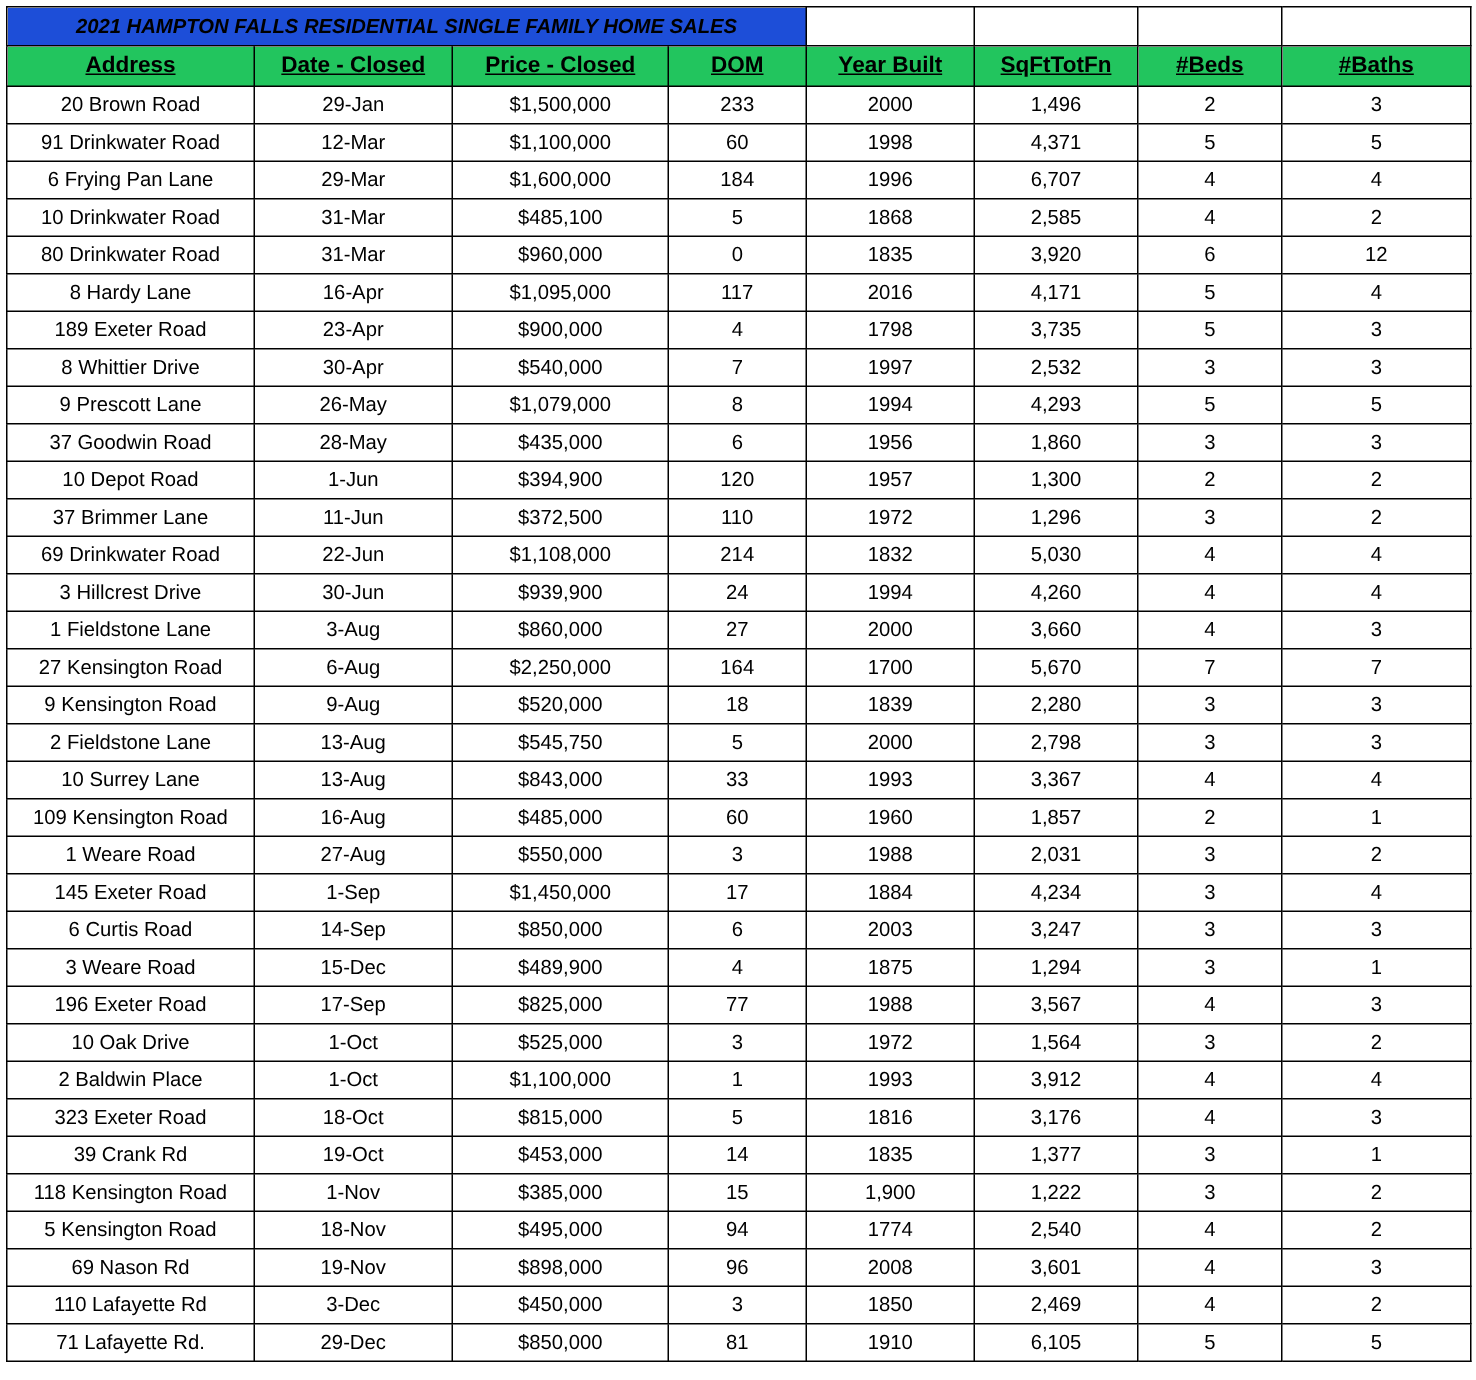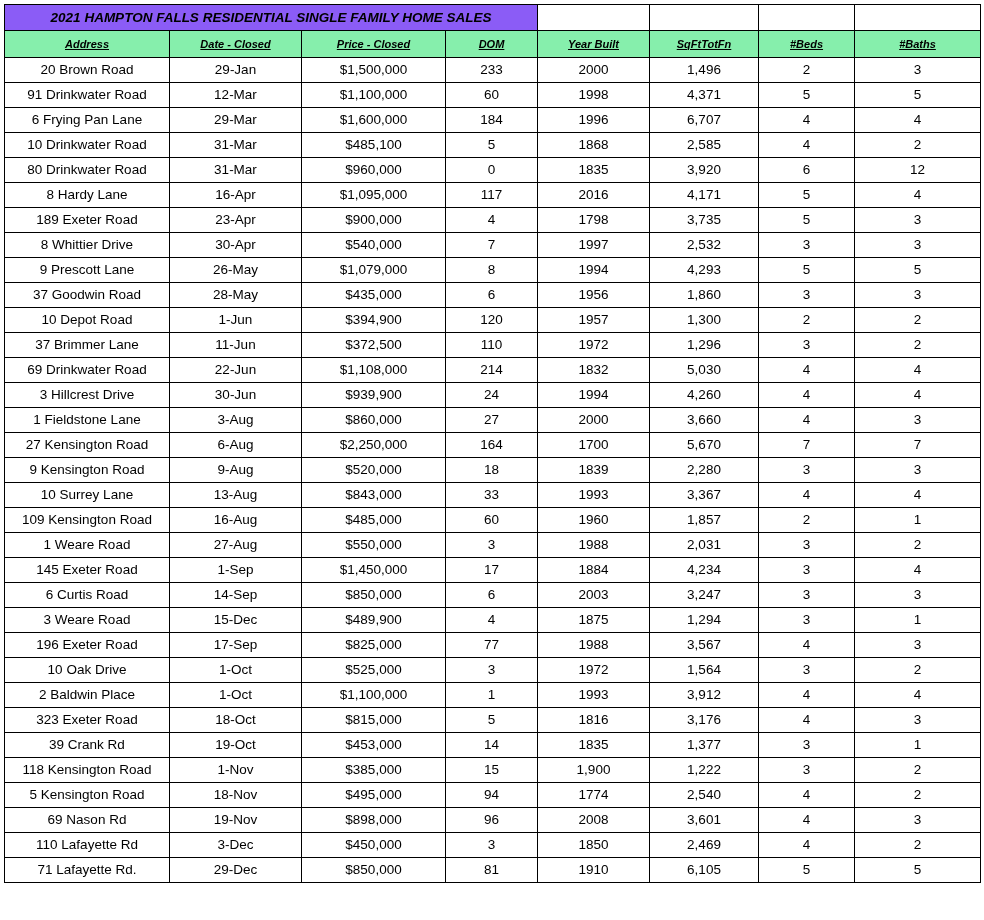--- a/index.html
+++ b/index.html
@@ -36,38 +36,37 @@
     line-height: 24px;
     white-space: nowrap;
     overflow: hidden;
   }
   
   tr.title-row td {
     height: 25px;
     line-height: 25px;
   }
   td.title-cell {
-    background: #8b5cf6;
+    background: #1d4ed8;
     color: #000000;
     font-weight: bold;
     font-style: italic;
     font-size: 13.5px;
     text-align: left;
     padding-left: 5px;
   }
   td.title-blank {
     background: #ffffff;
   }
   
   tr.header-row td {
-    background: #86efac;
+    background: #22c55e;
     font-weight: bold;
-    font-style: italic;
     text-decoration: underline;
-    font-size: 11px;
+    font-size: 15px;
     height: 26px;
     line-height: 26px;
   }
   
   tr.data-row td {
     background: #ffffff;
   }
   tr.data-row td.addr {
   }
   
@@ -277,20 +276,30 @@
           <td class="addr">9 Kensington Road</td>
           <td>9-Aug</td>
           <td>$520,000</td>
           <td>18</td>
           <td>1839</td>
           <td>2,280</td>
           <td>3</td>
           <td>3</td>
         </tr>
         <tr class="data-row">
+          <td class="addr">2 Fieldstone Lane</td>
+          <td>13-Aug</td>
+          <td>$545,750</td>
+          <td>5</td>
+          <td>2000</td>
+          <td>2,798</td>
+          <td>3</td>
+          <td>3</td>
+        </tr>
+        <tr class="data-row">
           <td class="addr">10 Surrey Lane</td>
           <td>13-Aug</td>
           <td>$843,000</td>
           <td>33</td>
           <td>1993</td>
           <td>3,367</td>
           <td>4</td>
           <td>4</td>
         </tr>
         <tr class="data-row">

